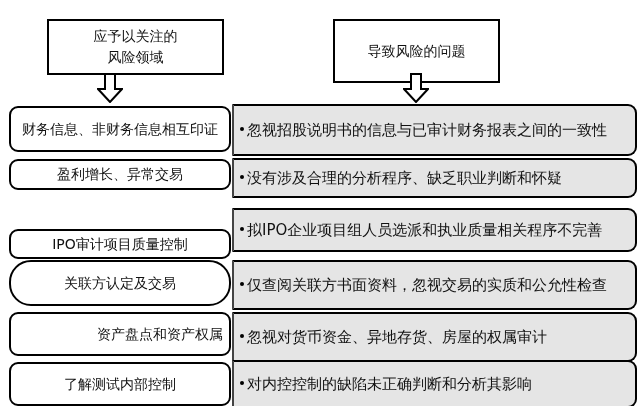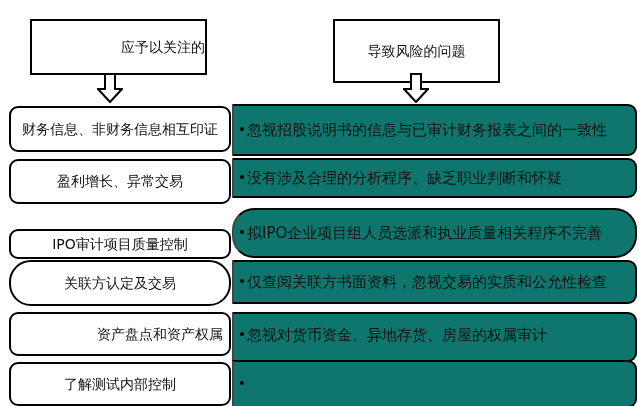--- a/index.html
+++ b/index.html
@@ -1,42 +1,43 @@
 <!DOCTYPE html>
 <html><head>
 <meta charset="utf-8">
 <style>
   html, body { margin: 0; padding: 0; background: #ffffff; }
   body { width: 638px; height: 406px; position: relative; overflow: hidden;
          font-family: "DejaVu Sans", "Liberation Sans", sans-serif; color: #111; }
   .header-box { position: absolute; border: 2px solid #000; background: #fff;
                 display: flex; align-items: center; justify-content: center;
                 text-align: center; font-size: 14px; line-height: 21px; box-sizing: border-box; }
-  #hdr-left { left: 30px; top: 19px; width: 177px; height: 56px; justify-content: flex-end; }
+  #hdr-left { left: 47px; top: 19px; width: 177px; height: 56px; }
   #hdr-right { left: 333px; top: 19px; width: 167px; height: 64px; }
   .arrow { position: absolute; width: 26px; height: 30px; }
   #arrow-left { left: 97px; top: 73px; }
   #arrow-right { left: 403px; top: 73px; }
   .left-box { position: absolute; left: 9px; width: 222px; border: 2px solid #000;
               border-radius: 9px; background: #fff; box-sizing: border-box;
               display: flex; align-items: center; justify-content: center; text-align: center;
               font-size: 14px; line-height: 19px; padding: 0 6px; }
   .right-box { position: absolute; left: 232px; width: 405px; border: 2px solid #000;
-               border-left: 2px solid #444; border-radius: 0 9px 9px 0; background: #0f766e;
+               border-left: 2px solid #444; border-radius: 0 9px 9px 0; background: #e5e5e5;
                box-sizing: border-box; display: flex; align-items: center;
                font-size: 15px; line-height: 20px; padding: 0 9px 0 6px; }
   .right-box .bullet { display: inline-block; width: 4px; height: 4px; border-radius: 50%;
                        background: #000; margin-right: 3px; position: relative; top: -4px; }
 </style>
 </head>
 <body>
 
 <div class="header-box" id="hdr-left">
   <div>
     <div>应予以关注的</div>
+    <div>风险领域</div>
   </div>
 </div>
 <div class="header-box" id="hdr-right">
   <span>导致风险的问题</span>
 </div>
 
 <svg class="arrow" id="arrow-left" viewBox="0 0 26 30">
   <polygon points="8,1 18,1 18,16 25,16 13,29 1,16 8,16" fill="#fff" stroke="#000" stroke-width="2"></polygon>
 </svg>
 <svg class="arrow" id="arrow-right" viewBox="0 0 26 30">
@@ -44,47 +45,47 @@
 </svg>
 
 <div id="rows">
   <div class="left-box" style="top:106px;height:46px;">
       <span>财务信息、非财务信息相互印证</span>
     </div>
   <div class="right-box" style="top:104px;height:52px;">
       <span><span class="bullet"></span><span>忽视招股说明书的信息与已审计财务报表之间的一致性</span></span>
     </div>
 
-  <div class="left-box" style="top:159px;height:45px;">
+  <div class="left-box" style="top:159px;height:31px;">
       <span>盈利增长、异常交易</span>
     </div>
   <div class="right-box" style="top:158px;height:40px;">
       <span><span class="bullet"></span><span>没有涉及合理的分析程序、缺乏职业判断和怀疑</span></span>
     </div>
 
   <div class="left-box" style="top:209px;height:30px;margin-top:20px;">
       <span>IPO审计项目质量控制</span>
     </div>
-  <div class="right-box" style="top:208px;height:50px;border-radius:22px;">
+  <div class="right-box" style="top:208px;height:44px;">
       <span><span class="bullet"></span><span>拟IPO企业项目组人员选派和执业质量相关程序不完善</span></span>
     </div>
 
   <div class="left-box" style="top:260px;height:46px;border-radius:22px;">
       <span>关联方认定及交易</span>
     </div>
-  <div class="right-box" style="top:260px;height:44px;">
+  <div class="right-box" style="top:260px;height:50px;">
       <span><span class="bullet"></span><span>仅查阅关联方书面资料，忽视交易的实质和公允性检查</span></span>
     </div>
 
   <div class="left-box" style="top:312px;height:44px;justify-content:flex-end;">
       <span>资产盘点和资产权属</span>
     </div>
-  <div class="right-box" style="top:312px;height:50px;font-family:Liberation Mono, monospace;">
+  <div class="right-box" style="top:312px;height:50px;">
       <span><span class="bullet"></span><span>忽视对货币资金、异地存货、房屋的权属审计</span></span>
     </div>
 
   <div class="left-box" style="top:362px;height:44px;">
       <span>了解测试内部控制</span>
     </div>
   <div class="right-box" style="top:360px;height:48px;">
-      <span><span class="bullet"></span></span>
+      <span><span class="bullet"></span><span>对内控控制的缺陷未正确判断和分析其影响</span></span>
     </div>
 </div>
 
 </body></html>

